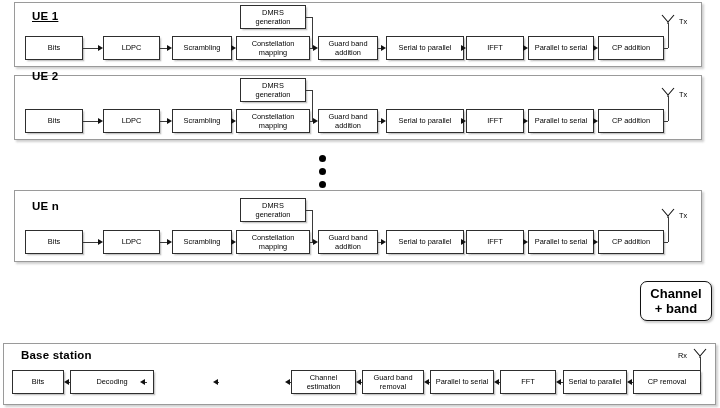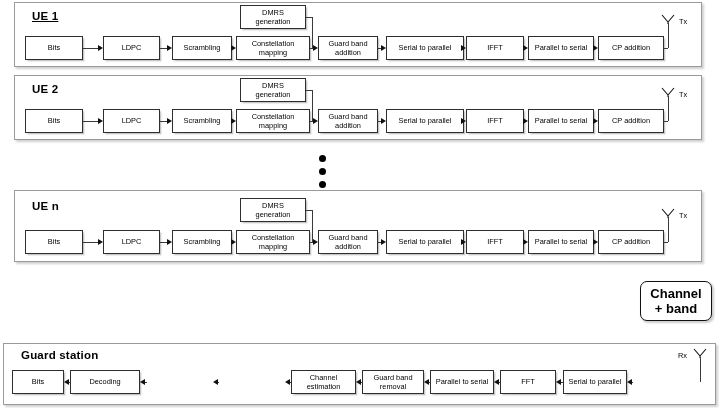--- a/index.html
+++ b/index.html
@@ -121,21 +121,21 @@
 generation</div>
     <div class="hline" style="left: 306px; top: 17px; width: 6px;"></div>
     <div class="vline" style="left: 312px; top: 17px; height: 31px;"></div>
     <svg class="antenna" width="14" height="10" style="left: 661px; top: 14px;">
       <path d="M1 1 L7 8 M13 1 L7 8 M7 8 L7 10" stroke="#111" stroke-width="1.1" fill="none"></path>
     </svg>
     <div class="vline" style="left: 668px; top: 23px; height: 25px;"></div>
     <div class="hline" style="left: 664px; top: 48px; width: 4px;"></div>
     <div class="ant-label" style="left: 679px; top: 17px;">Tx</div>
     <div class="panel" style="left: 14px; top: 75px; width: 688px; height: 65px;"></div>
-    <div class="panel-title" style="left: 32px; top: 83px;">UE 2</div>
+    <div class="panel-title" style="left: 32px; top: 70px;">UE 2</div>
     <div class="box" style="left: 25px; top: 109px; width: 58px; height: 24px;">Bits</div>
     <div class="box" style="left: 103px; top: 109px; width: 57px; height: 24px;">LDPC</div>
     <div class="box" style="left: 172px; top: 109px; width: 60px; height: 24px;">Scrambling</div>
     <div class="box" style="left: 236px; top: 109px; width: 74px; height: 24px;">Constellation
 mapping</div>
     <div class="box" style="left: 318px; top: 109px; width: 60px; height: 24px;">Guard band
 addition</div>
     <div class="box" style="left: 386px; top: 109px; width: 78px; height: 24px;">Serial to parallel</div>
     <div class="box" style="left: 466px; top: 109px; width: 58px; height: 24px;">IFFT</div>
     <div class="box" style="left: 528px; top: 109px; width: 66px; height: 24px;">Parallel to serial</div>
@@ -206,30 +206,31 @@
     <div class="hline" style="left: 664px; top: 242px; width: 4px;"></div>
     <div class="ant-label" style="left: 679px; top: 211px;">Tx</div>
     <div class="dot" style="left: 319px; top: 155px;"></div>
     <div class="dot" style="left: 319px; top: 168px;"></div>
     <div class="dot" style="left: 319px; top: 181px;"></div>
     <div class="channel-box" style="left: 640px; top: 281px; width: 72px; height: 40px;">
       <div>Channel</div>
       <div>+ band</div>
     </div>
     <div class="panel" style="left: 3px; top: 343px; width: 713px; height: 62px;"></div>
-    <div class="panel-title" style="left: 21px; top: 349px;">Guard station</div>
+    <div class="panel-title" style="left: 21px; top: 349px;">Base station</div>
     <div class="box" style="left: 12px; top: 370px; width: 52px; height: 24px;">Bits</div>
-    <div class="box" style="left: 70px; top: 370px; width: 70px; height: 24px;">Decoding</div>
+    <div class="box" style="left: 70px; top: 370px; width: 84px; height: 24px;">Decoding</div>
     <div class="box" style="left: 291px; top: 370px; width: 65px; height: 24px;">Channel
 estimation</div>
     <div class="box" style="left: 362px; top: 370px; width: 62px; height: 24px;">Guard band
 removal</div>
     <div class="box" style="left: 430px; top: 370px; width: 64px; height: 24px;">Parallel to serial</div>
     <div class="box" style="left: 500px; top: 370px; width: 56px; height: 24px;">FFT</div>
     <div class="box" style="left: 563px; top: 370px; width: 64px; height: 24px;">Serial to parallel</div>
+    <div class="box" style="left: 633px; top: 370px; width: 68px; height: 24px;">CP removal</div>
     <div class="hline" style="left: 68px; top: 382px; width: 2px;"></div>
     <div class="arrow-l" style="left: 64px; top: 379px;"></div>
     <div class="hline" style="left: 144px; top: 382px; width: 3px;"></div>
     <div class="arrow-l" style="left: 140px; top: 379px;"></div>
     <div class="hline" style="left: 217px; top: 382px; width: 2px;"></div>
     <div class="arrow-l" style="left: 213px; top: 379px;"></div>
     <div class="hline" style="left: 289px; top: 382px; width: 2px;"></div>
     <div class="arrow-l" style="left: 285px; top: 379px;"></div>
     <div class="hline" style="left: 360px; top: 382px; width: 2px;"></div>
     <div class="arrow-l" style="left: 356px; top: 379px;"></div>

